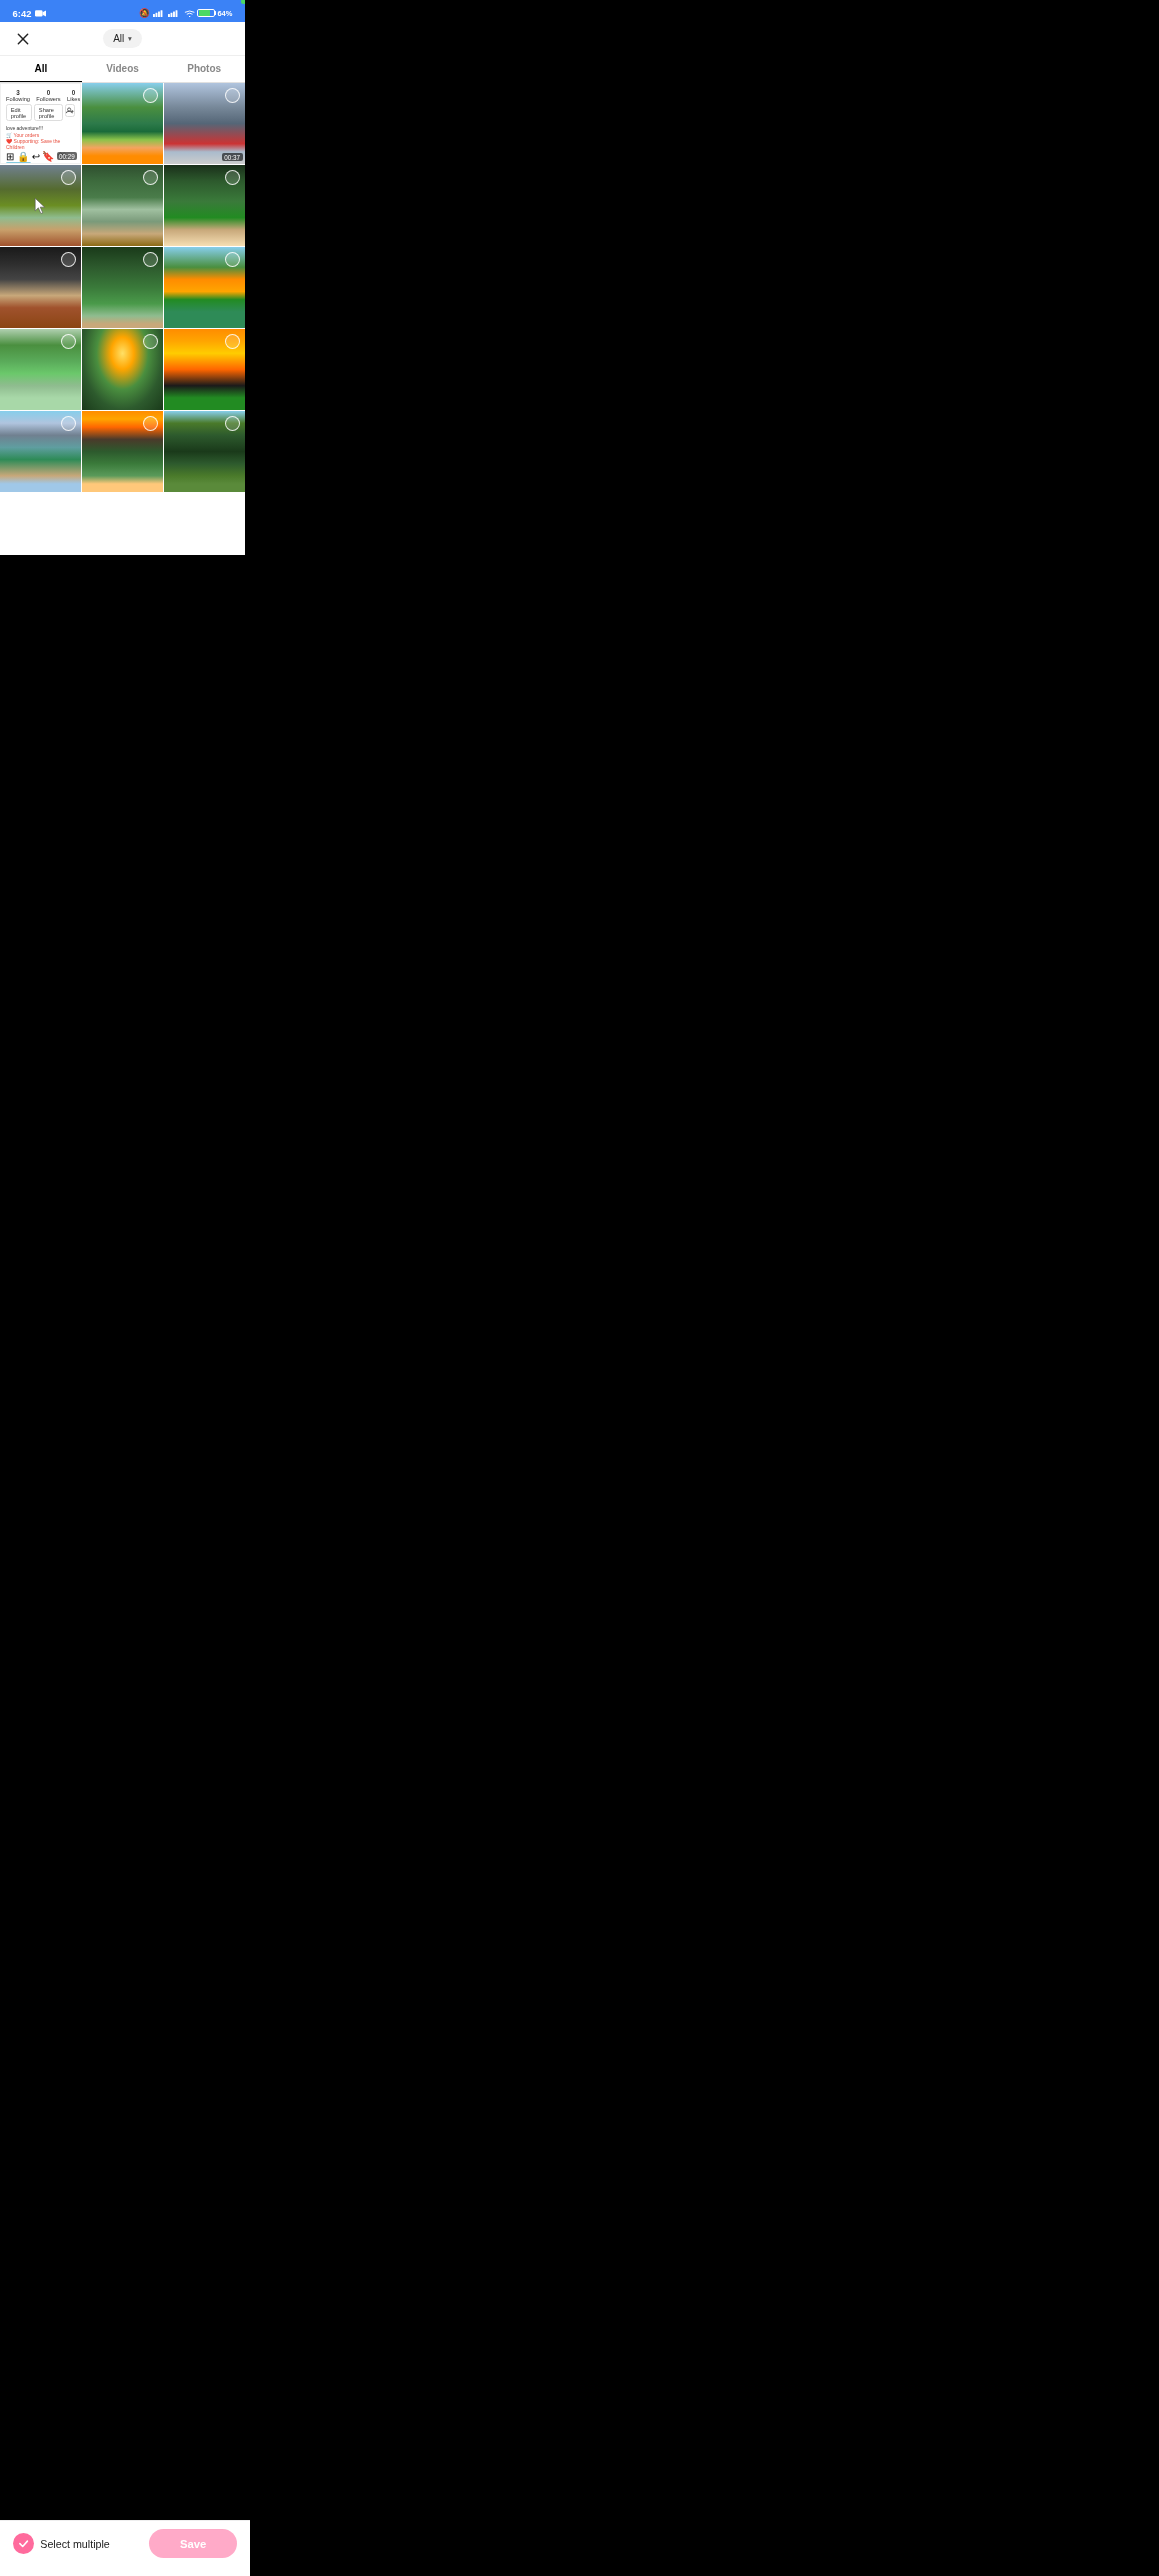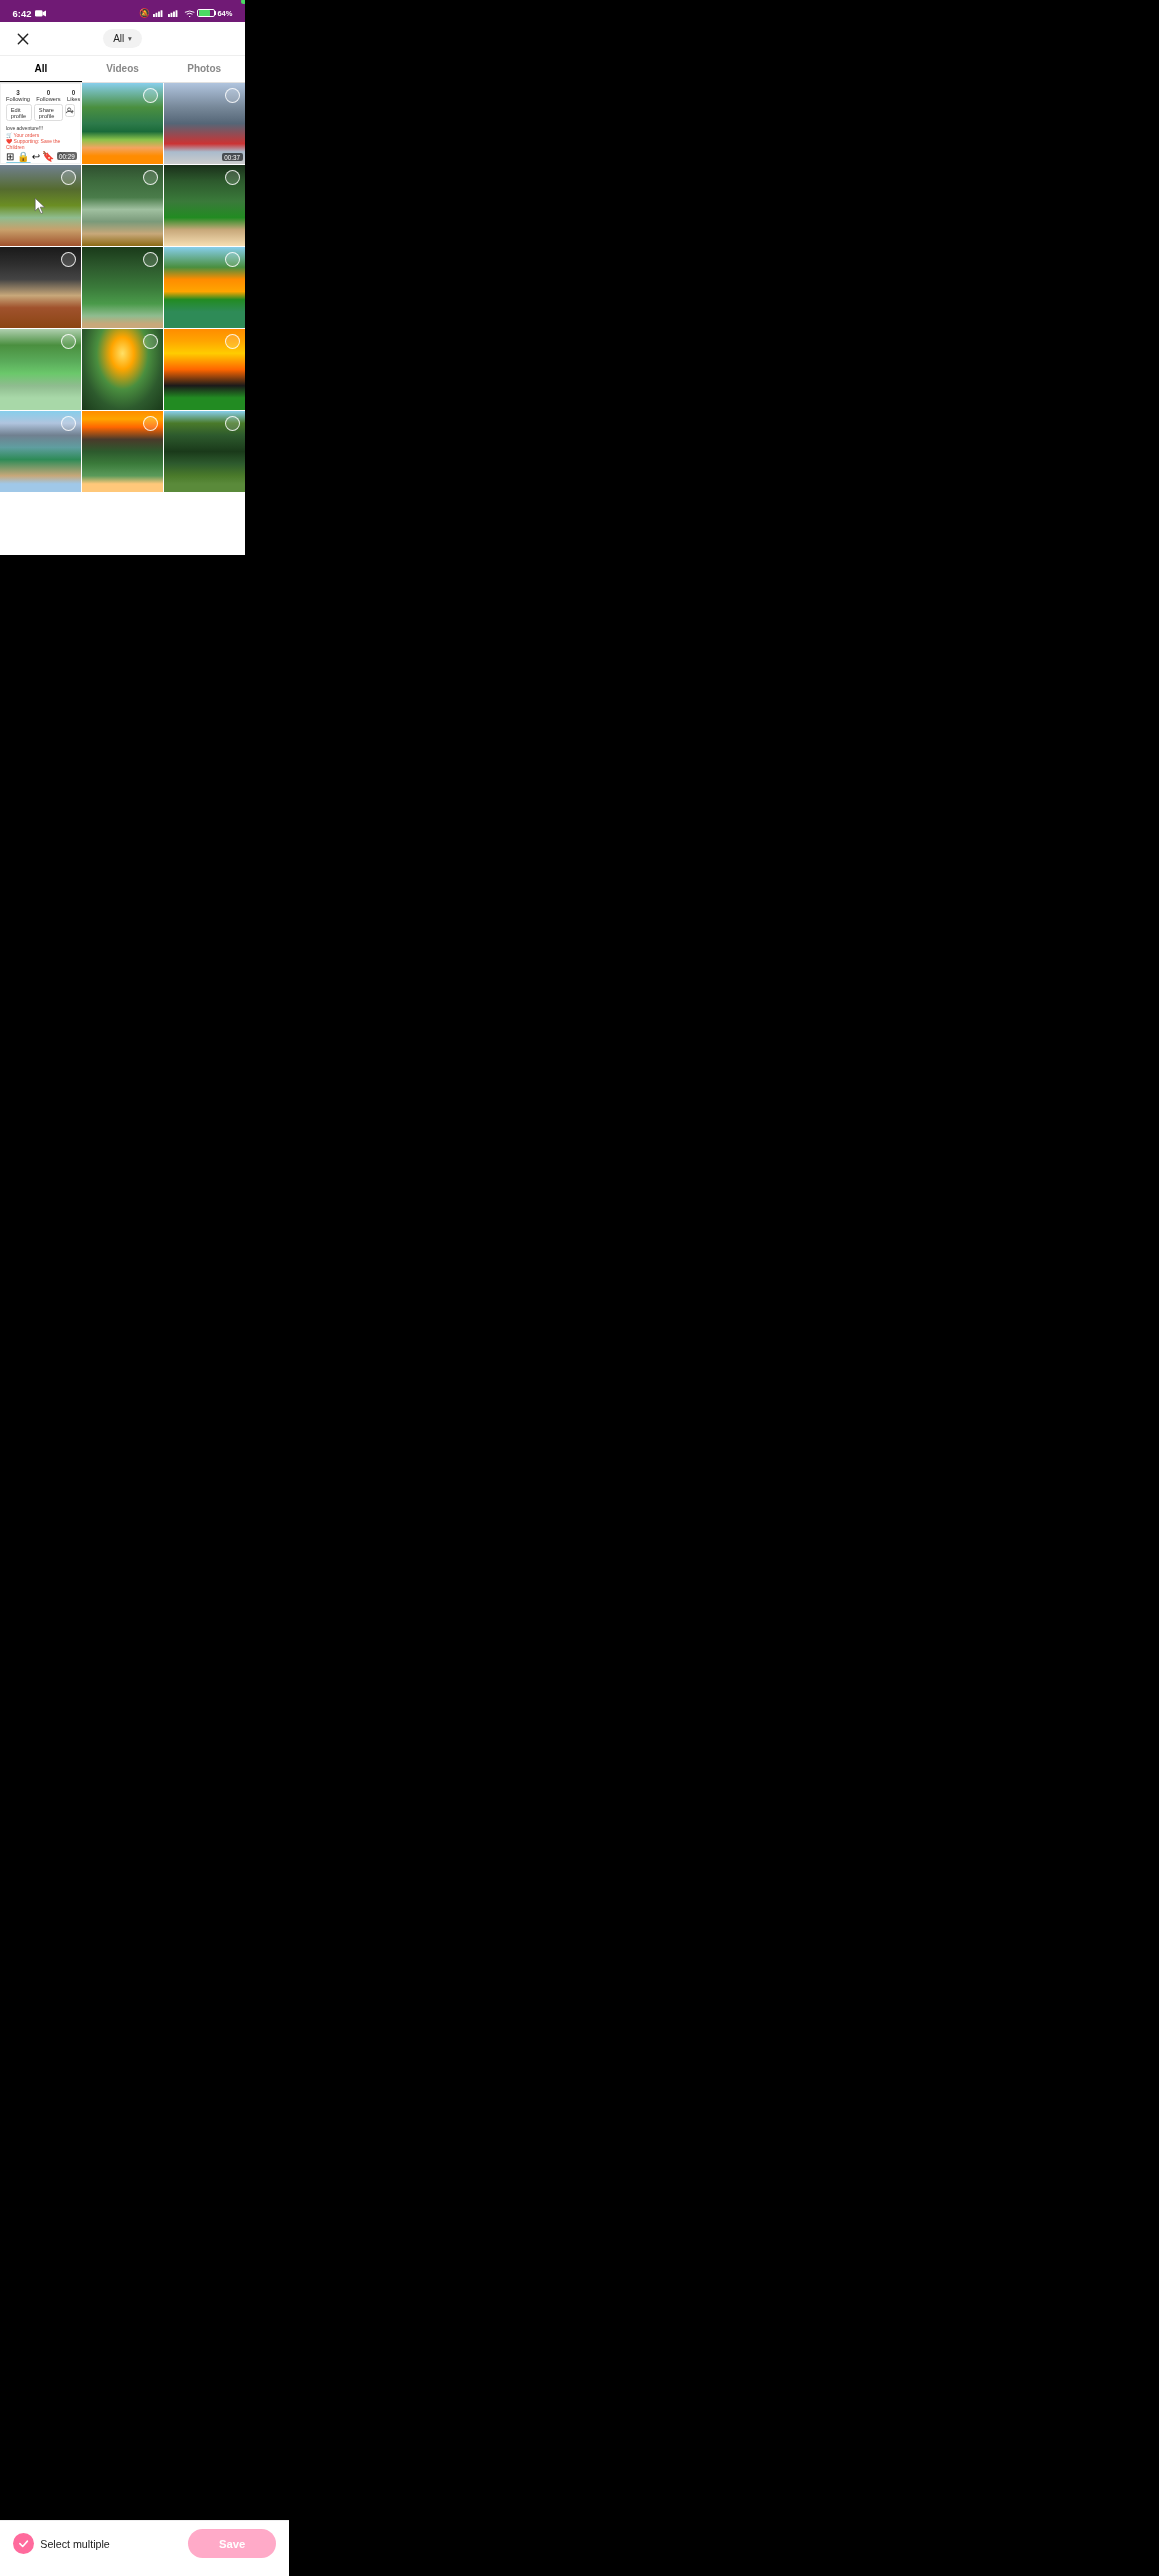--- a/index.html
+++ b/index.html
@@ -13,21 +13,21 @@
       overflow-x: hidden;
       position: relative;
     }
 
     
     .status-bar {
       display: flex;
       justify-content: space-between;
       align-items: center;
       padding: 7.5px 12.6px 3.8px;
-      background: #701a75;
+      background: #3b82f6;
       color: #fff;
       font-size: 9.4px;
       font-weight: 600;
     }
     .status-left { display: flex; align-items: center; gap: 3.8px; }
     .status-right { display: flex; align-items: center; gap: 2.5px; font-size: 8.2px; }
     .battery-icon {
       display: inline-flex; align-items: center;
       border: 0.9px solid #fff; border-radius: 1.9px;
       width: 17.6px; height: 8.8px; padding: 0.6px; position: relative;
@@ -214,21 +214,21 @@
       background: linear-gradient(180deg, #ff8c00 0%, #ffa500 10%, #ff6600 20%, #4a3a2a 35%, #2d5a2d 50%, #3a7a3a 65%, #5a9a5a 80%, #ffc87a 90%);
     }
     .img-tall-forest {
       background: linear-gradient(180deg, #87ceeb 0%, #4a7a2a 15%, #2d5a2d 30%, #1a3a1a 50%, #2d5a2d 65%, #4a7a2a 80%, #5a8a3a 90%);
     }
 
     
     .bottom-bar {
       position: fixed;
       bottom: 0; left: 0; right: 0;
-      width: 289px;
+      width: 250px;
       background: #fff;
       padding: 7.5px 12.6px 17.6px;
       display: flex;
       align-items: center;
       justify-content: space-between;
       border-top: 0.6px solid #eee;
       z-index: 100;
     }
     .select-multiple {
       display: flex; align-items: center; gap: 6.3px;

